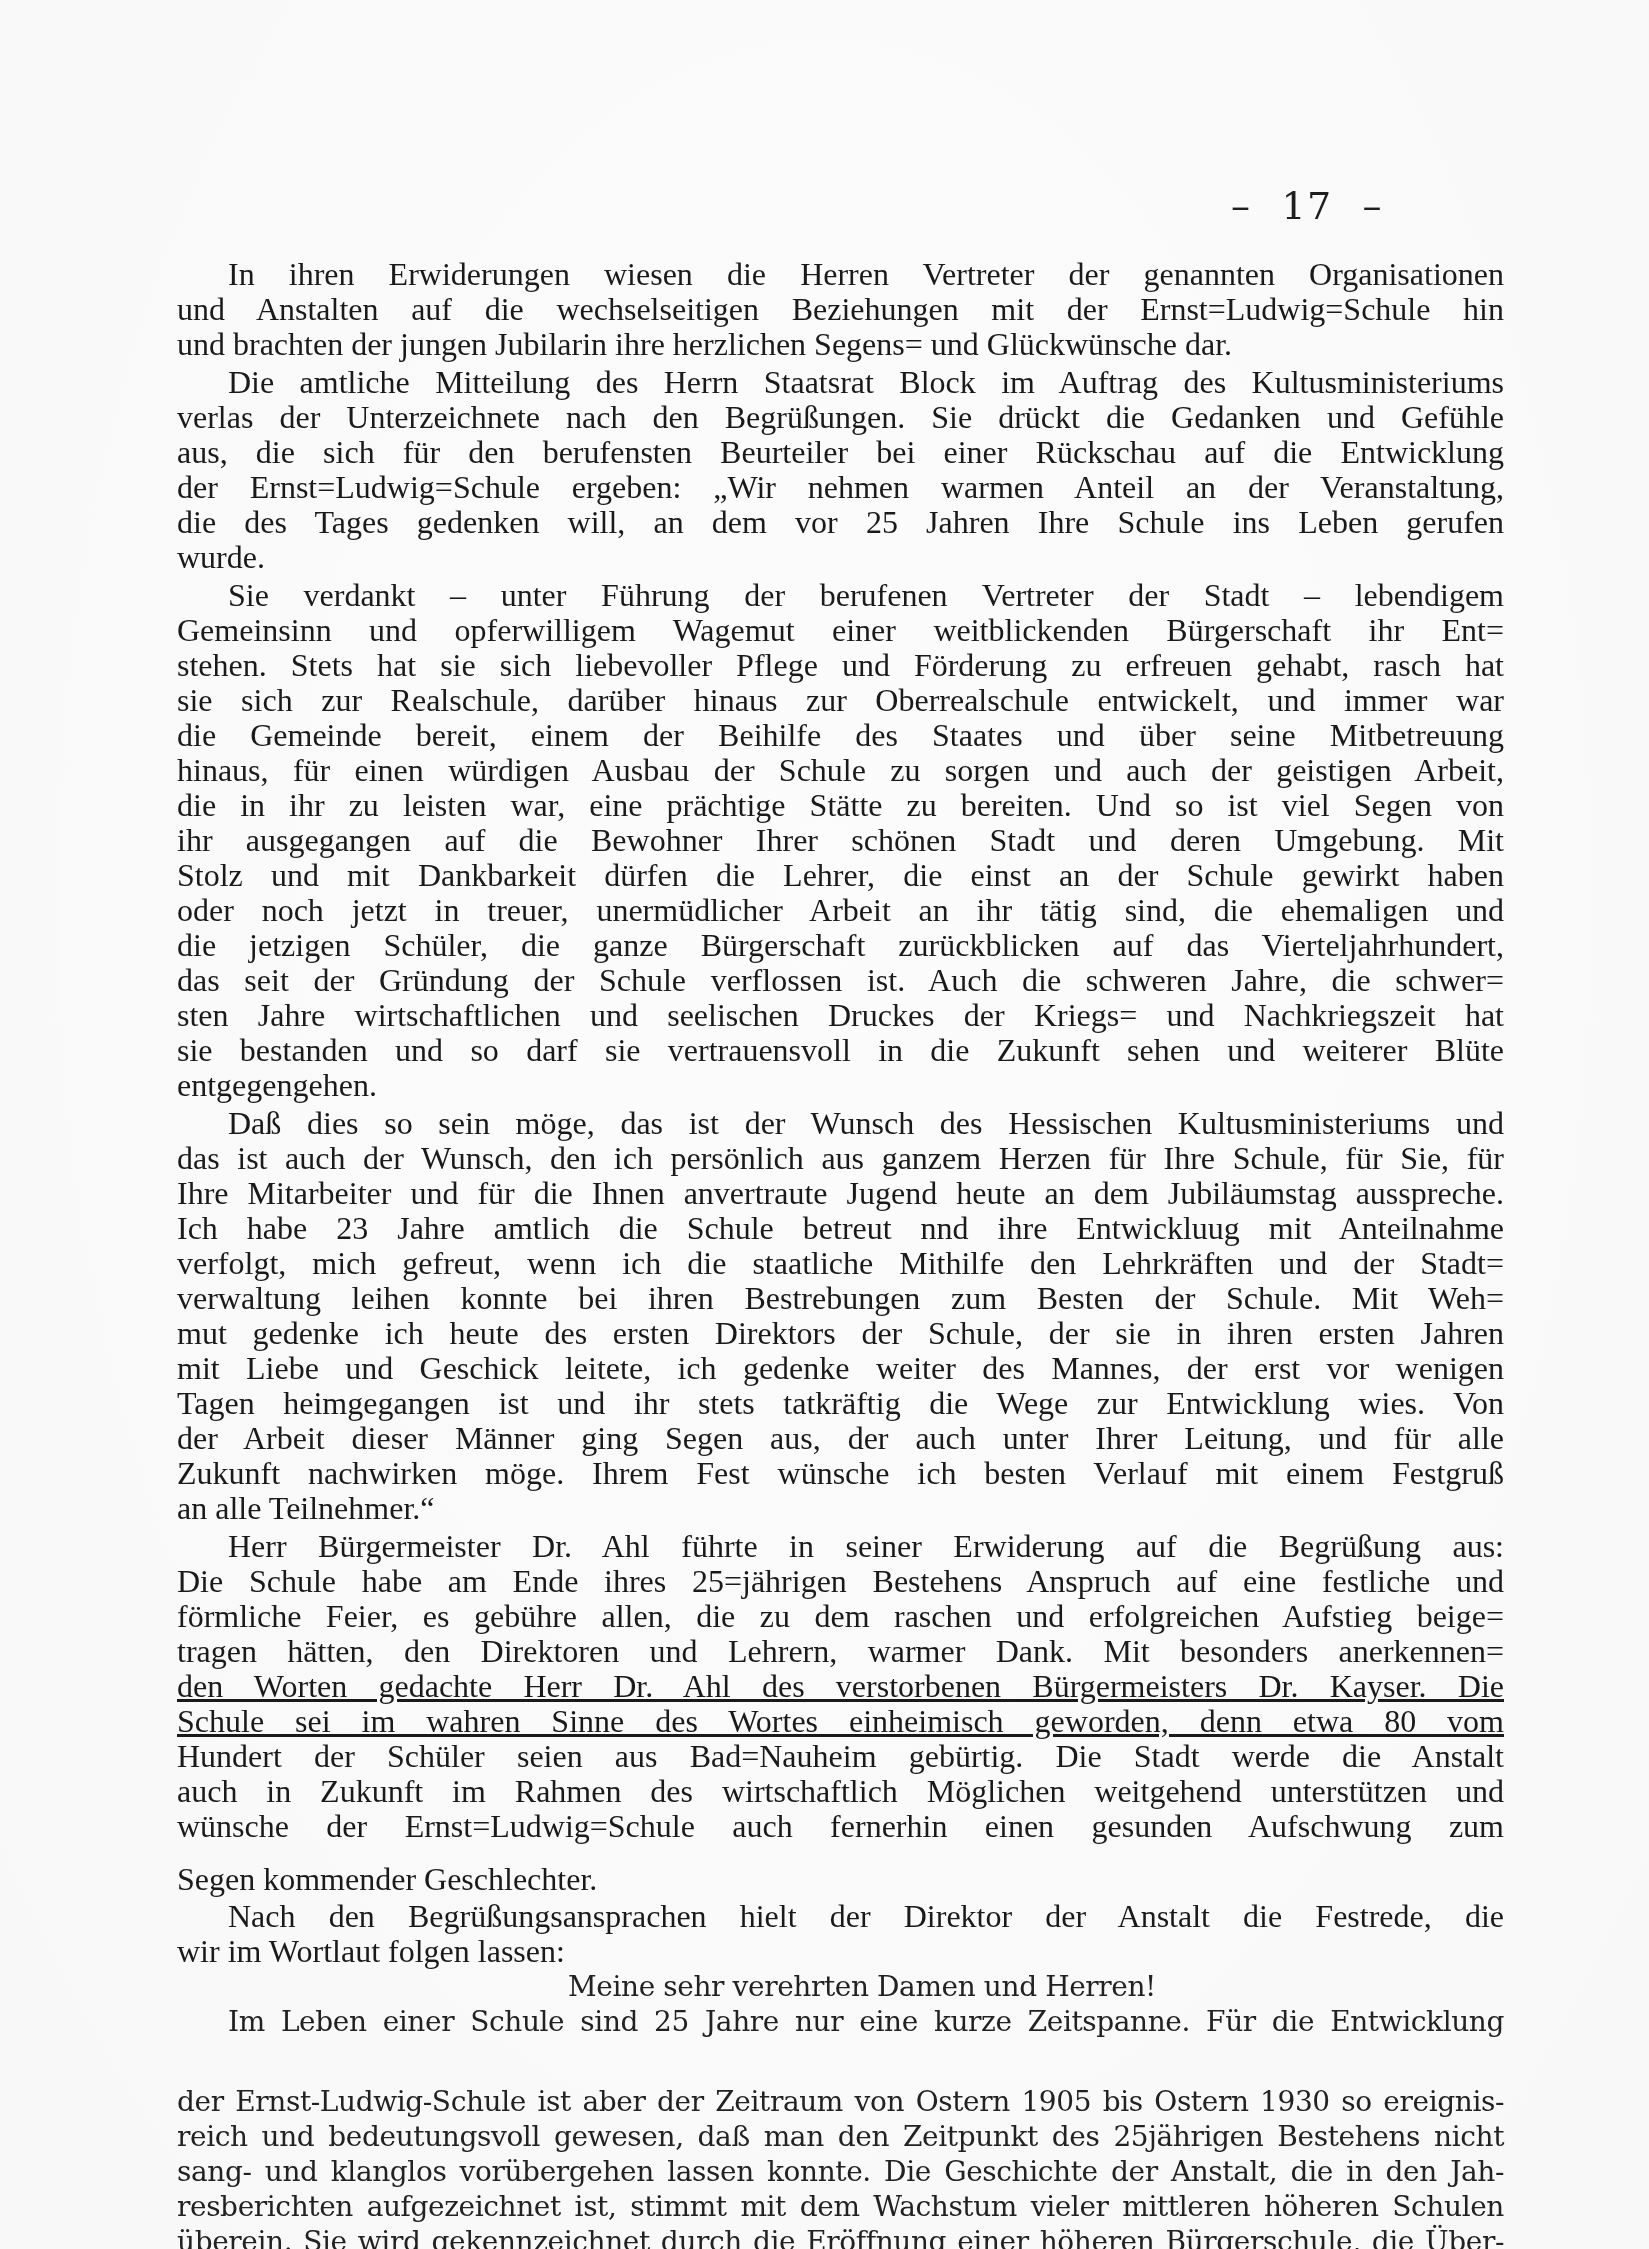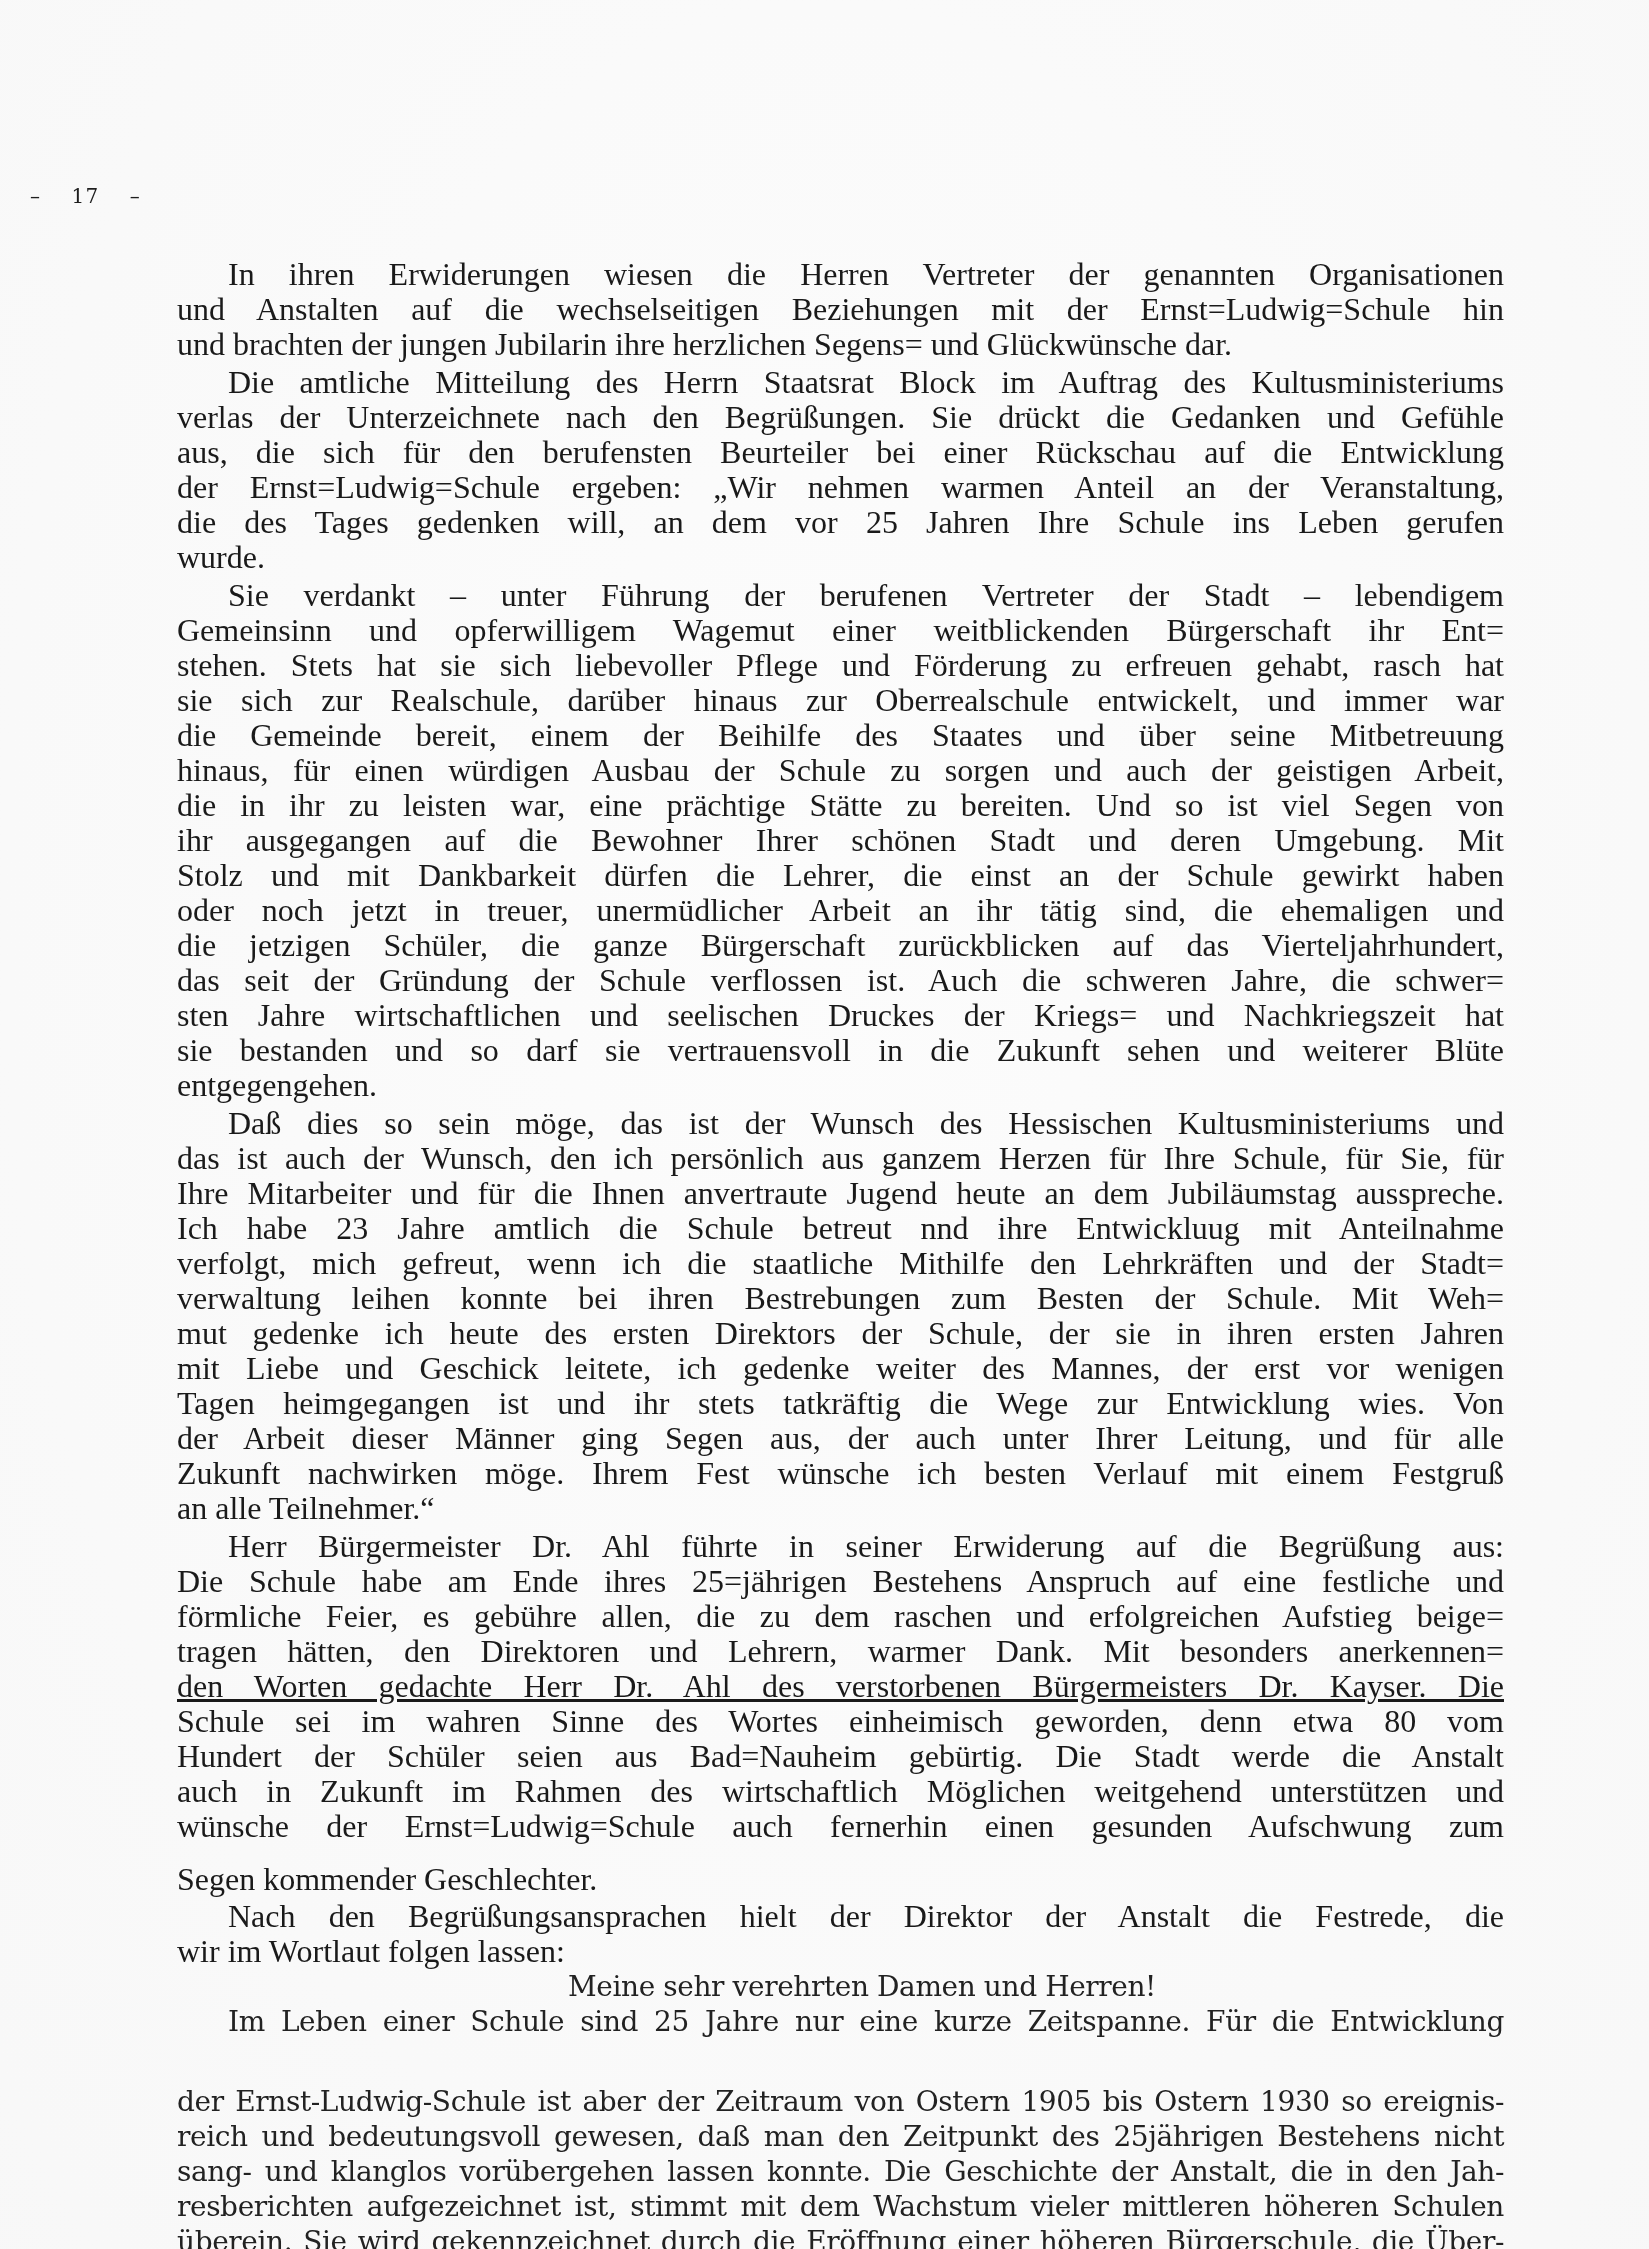--- a/index.html
+++ b/index.html
@@ -21,23 +21,23 @@
       height: 2250px;
       background:
         radial-gradient(ellipse at 50% 40%, rgba(255,255,255,0) 0%, rgba(235,235,235,0.25) 100%),
         #fcfcfc;
     }
     .page-number {
       position: absolute;
       top: 184px;
       left: 0;
       width: 1413px;
-      text-align: left;
+      text-align: right;
       font-family: "DejaVu Serif", serif;
-      font-size: 20px;
+      font-size: 38px;
       color: #1e1e1e;
       letter-spacing: 1.4px;
     }
     .page-number .dash {
       display: inline-block;
       margin: 0 30px;
     }
     .body-text {
       position: absolute;
       left: 177px;
@@ -144,21 +144,21 @@
       <span class="line last" style="white-space: normal;">an alle Teilnehmer.“</span>
     </div>
     <span class="para-gap"></span>
 
     <div>
       <span class="line indent" style="white-space: normal;">Herr Bürgermeister Dr. Ahl führte in seiner Erwiderung auf die Begrüßung aus:</span>
       <span class="line" style="white-space: normal;">Die Schule habe am Ende ihres 25=jährigen Bestehens Anspruch auf eine festliche und</span>
       <span class="line" style="white-space: normal;">förmliche Feier, es gebühre allen, die zu dem raschen und erfolgreichen Aufstieg beige=</span>
       <span class="line" style="white-space: normal;">tragen hätten, den Direktoren und Lehrern, warmer Dank. Mit besonders anerkennen=</span>
       <span class="line" style="white-space: normal; text-decoration: underline;">den Worten gedachte Herr Dr. Ahl des verstorbenen Bürgermeisters Dr. Kayser. Die</span>
-      <span class="line" style="white-space: normal;">Schule sei im wahren Sinne des Wortes einheimisch geworden, denn etwa 80 vom</span>
+      <span class="line" style="white-space: normal; text-decoration: underline;">Schule sei im wahren Sinne des Wortes einheimisch geworden, denn etwa 80 vom</span>
       <span class="line" style="white-space: normal;">Hundert der Schüler seien aus Bad=Nauheim gebürtig. Die Stadt werde die Anstalt</span>
       <span class="line" style="white-space: normal;">auch in Zukunft im Rahmen des wirtschaftlich Möglichen weitgehend unterstützen und</span>
       <span class="line" style="white-space: normal;">wünsche der Ernst=Ludwig=Schule auch fernerhin einen gesunden Aufschwung zum</span>
       <span class="line last" style="white-space: normal; margin-top: 18px;">Segen kommender Geschlechter.</span>
     </div>
     <span class="para-gap"></span>
 
     <div>
       <span class="line indent" style="white-space: normal;">Nach den Begrüßungsansprachen hielt der Direktor der Anstalt die Festrede, die</span>
       <span class="line last" style="white-space: normal;">wir im Wortlaut folgen lassen:</span>

